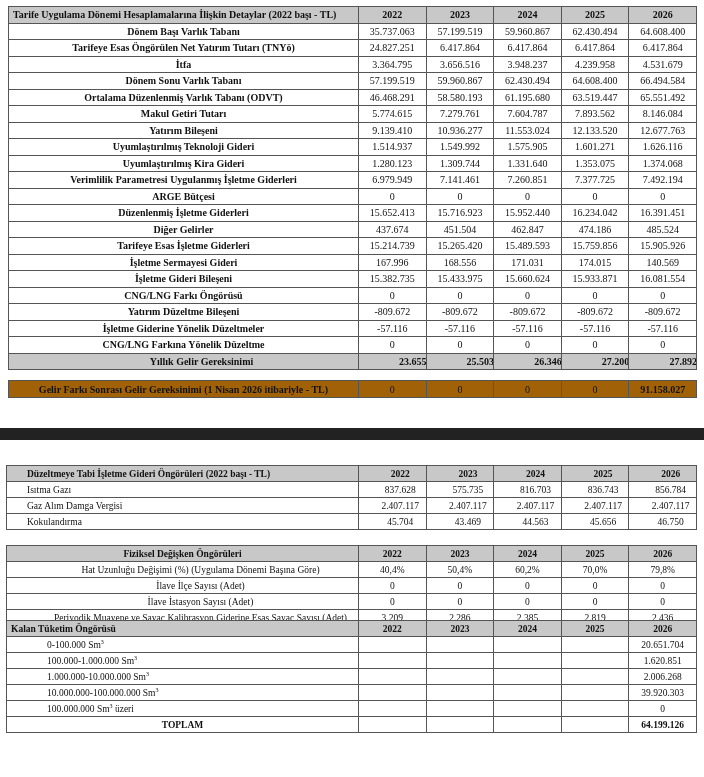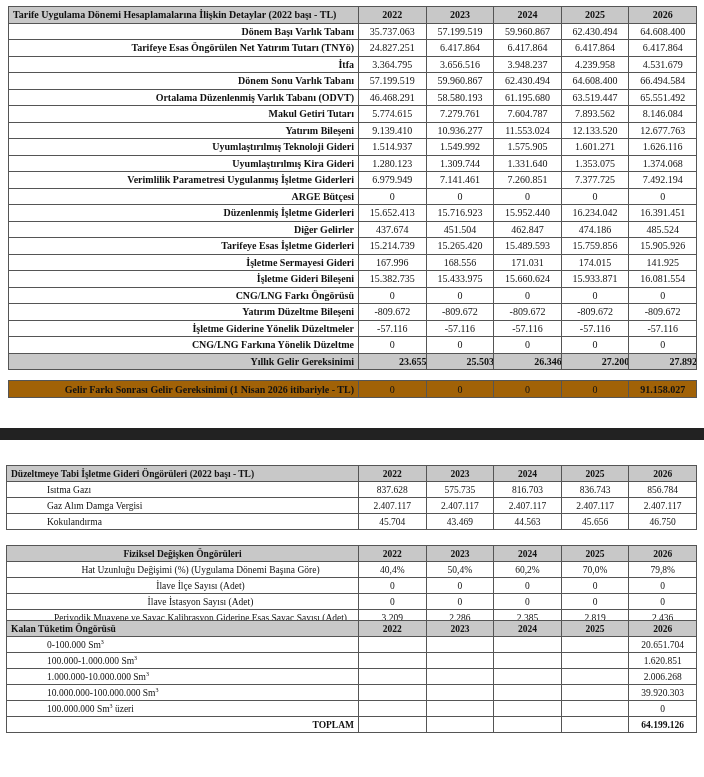--- a/index.html
+++ b/index.html
@@ -3,31 +3,31 @@
 <meta charset="utf-8">
 <style>
   html, body { margin: 0; padding: 0; background: #ffffff; }
   body { width: 704px; height: 777px; position: relative; overflow: hidden;
          font-family: "Liberation Serif", "DejaVu Serif", serif; color: #111; }
   table { border-collapse: collapse; position: absolute; table-layout: fixed; font-family: Liberation Serif, serif; }
   td, th { border: 1px solid #555; padding: 0 4px; font-size: 10px; white-space: nowrap; overflow: hidden; }
   th { background: #c8c8c8; font-weight: bold; }
   .hdr-label { text-align: left; }
   .num { text-align: center; }
-  .lbl { font-weight: bold; text-align: right; }
+  .lbl { font-weight: bold; text-align: center; }
   .lbl-plain { font-weight: normal; text-align: left; padding-left: 40px; }
   .total-row td { background: #c8c8c8; font-weight: bold; padding-left: 40px; }
   .gray td { background: #a16207; }
   #t1 { left: 8px; top: 6px; width: 688px; }
   #t1 td, #t1 th { height: 15.5px; }
   #t2 { left: 8px; top: 380px; width: 688px; }
   #t2 td, #t2 th { height: 16px; }
   #band { position: absolute; left: 0; top: 428px; width: 704px; height: 12px; background: #222; }
   #t3 { left: 6px; top: 465px; width: 690px; }
-  #t3 td, #t3 th { height: 15px; font-size: 9.5px; }
+  #t3 td, #t3 th { height: 15px; font-size: 9.5px; padding-left: 20px; }
   #t4 { left: 6px; top: 545px; width: 690px; }
   #t4 td, #t4 th { height: 15px; font-size: 9.5px; text-align: center; }
   #t5 { left: 6px; top: 620px; width: 690px; }
   #t5 td, #t5 th { height: 15px; font-size: 9.5px; }
   col.c-label { width: 350px; }
   col.c-year { width: 67.6px; }
   #t3 col.c-label, #t4 col.c-label, #t5 col.c-label { width: 352px; }
   sup { font-size: 6px; vertical-align: super; line-height: 0; }
 </style>
 </head>
@@ -164,21 +164,21 @@
         <td class="num">15.489.593</td>
         <td class="num">15.759.856</td>
         <td class="num">15.905.926</td>
       </tr>
       <tr>
         <td class="lbl">İşletme Sermayesi Gideri</td>
         <td class="num">167.996</td>
         <td class="num">168.556</td>
         <td class="num">171.031</td>
         <td class="num">174.015</td>
-        <td class="num">141.925</td>
+        <td class="num">140.569</td>
       </tr>
       <tr>
         <td class="lbl">İşletme Gideri Bileşeni</td>
         <td class="num">15.382.735</td>
         <td class="num">15.433.975</td>
         <td class="num">15.660.624</td>
         <td class="num">15.933.871</td>
         <td class="num">16.081.554</td>
       </tr>
       <tr>

